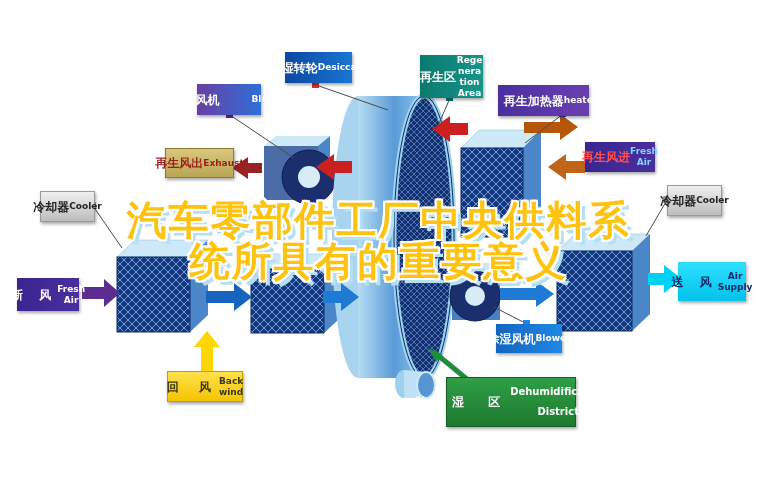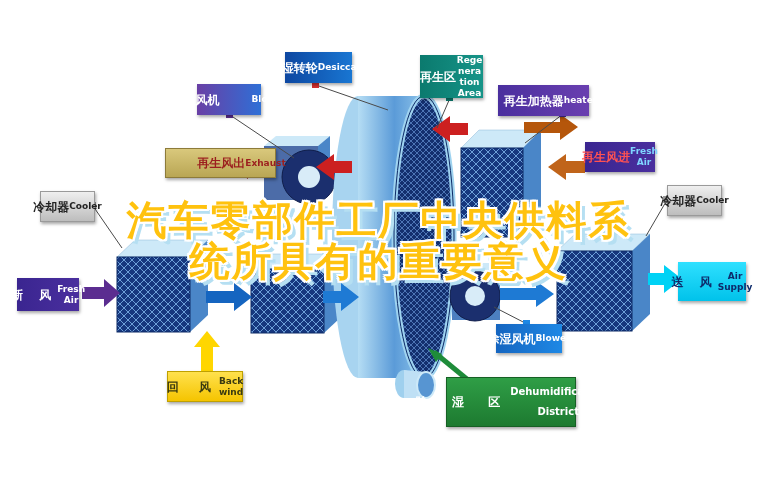--- a/index.html
+++ b/index.html
@@ -18,21 +18,21 @@
   #lab-regen-blower{left:197px;top:84px;width:64px;height:31px;
     background:linear-gradient(90deg,#693fa5,#2f6fd6);color:#fff;gap:32px;}
   #lab-desiccant{left:285px;top:52px;width:67px;height:31px;
     background:linear-gradient(90deg,#0d47a1,#1976d2);color:#fff;}
   #lab-regen-area{left:420px;top:55px;width:63px;height:43px;
     background:linear-gradient(90deg,#0b7a6e,#169488);color:#fff;}
   #lab-regen-area .en{font-size:9px;}
   #lab-heater{left:498px;top:85px;width:77px;height:31px;
     background:linear-gradient(90deg,#4a2f9e,#6a3fb0);color:#fff;padding-left:14px;}
   #lab-exhaust{left:165px;top:148px;width:67px;height:28px;
-    background:linear-gradient(180deg,#d9c87c,#b9a654);color:#9c1f1f;border:1px solid #8d7b3a;padding-left:42px;}
+    background:linear-gradient(180deg,#d9c87c,#b9a654);color:#9c1f1f;border:1px solid #8d7b3a;}
   #lab-regen-fresh{left:585px;top:142px;width:70px;height:30px;
     background:linear-gradient(90deg,#3a2590,#4a2f9e);}
   #lab-regen-fresh .zh{color:#ff5252;}
   #lab-regen-fresh .en{color:#7fd4ff;}
   #lab-cooler-left{left:40px;top:191px;width:53px;height:29px;
     background:linear-gradient(180deg,#efefef,#bdbdbd);color:#222;border:1px solid #9a9a9a;}
   #lab-cooler-right{left:667px;top:185px;width:53px;height:29px;
     background:linear-gradient(180deg,#efefef,#bdbdbd);color:#222;border:1px solid #9a9a9a;}
   #lab-fresh-air{left:17px;top:278px;width:62px;height:33px;
     background:linear-gradient(90deg,#3a2590,#4a2f9e);color:#fff;}

